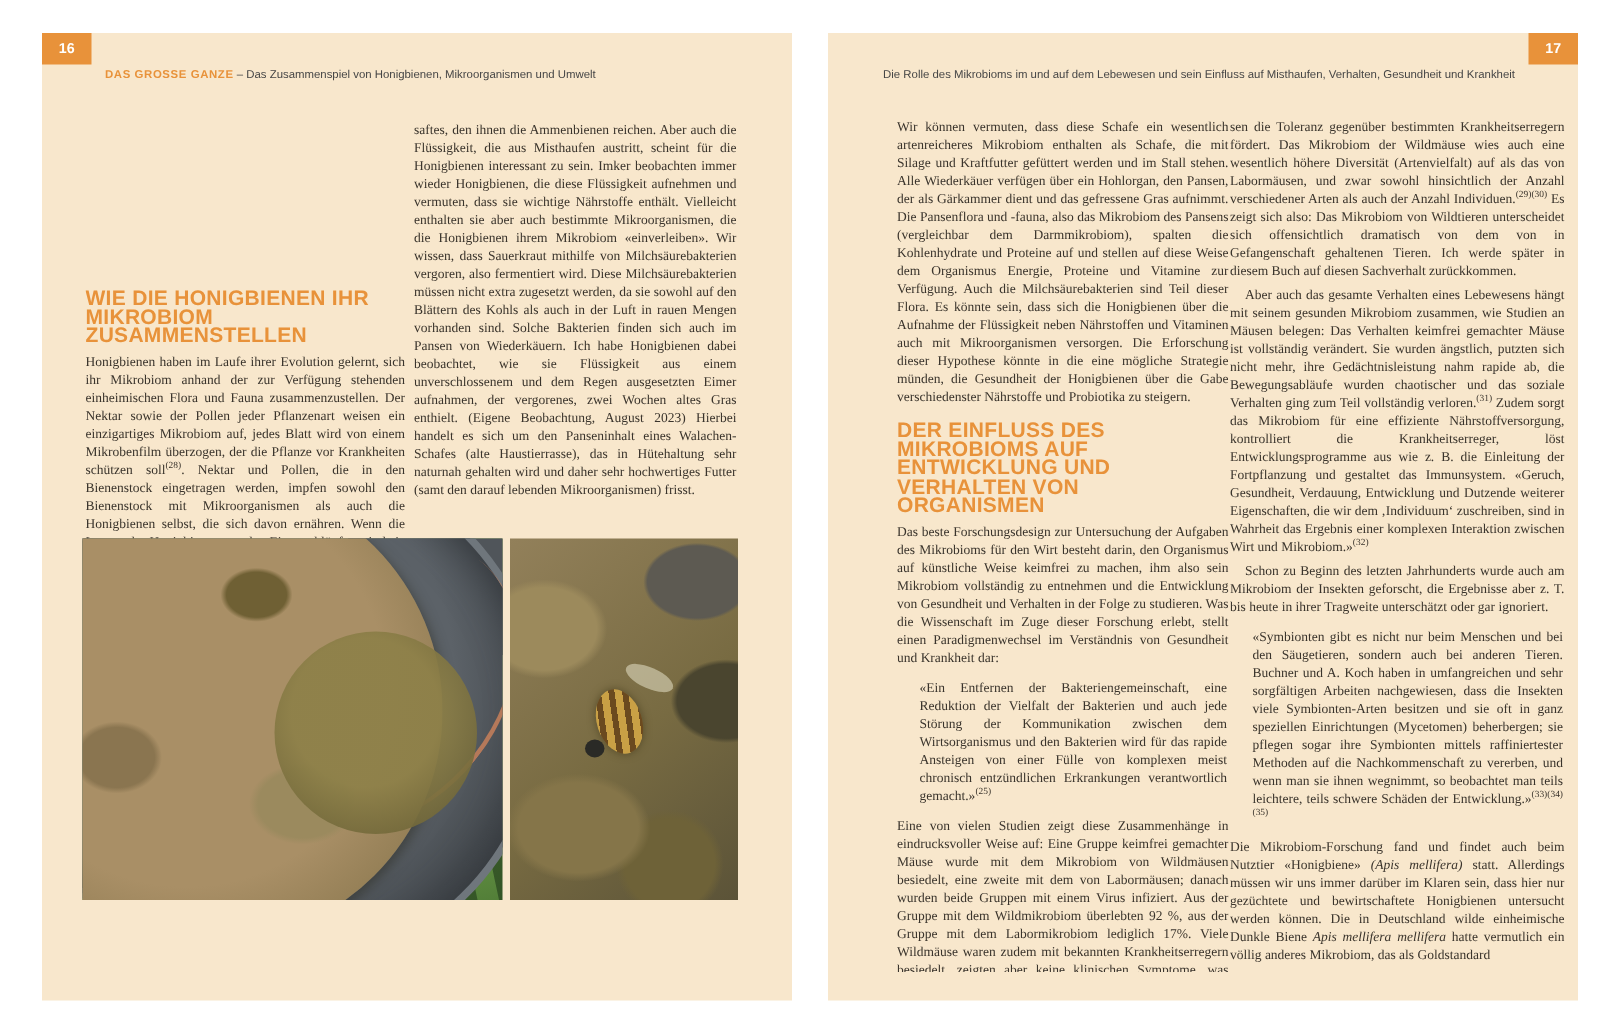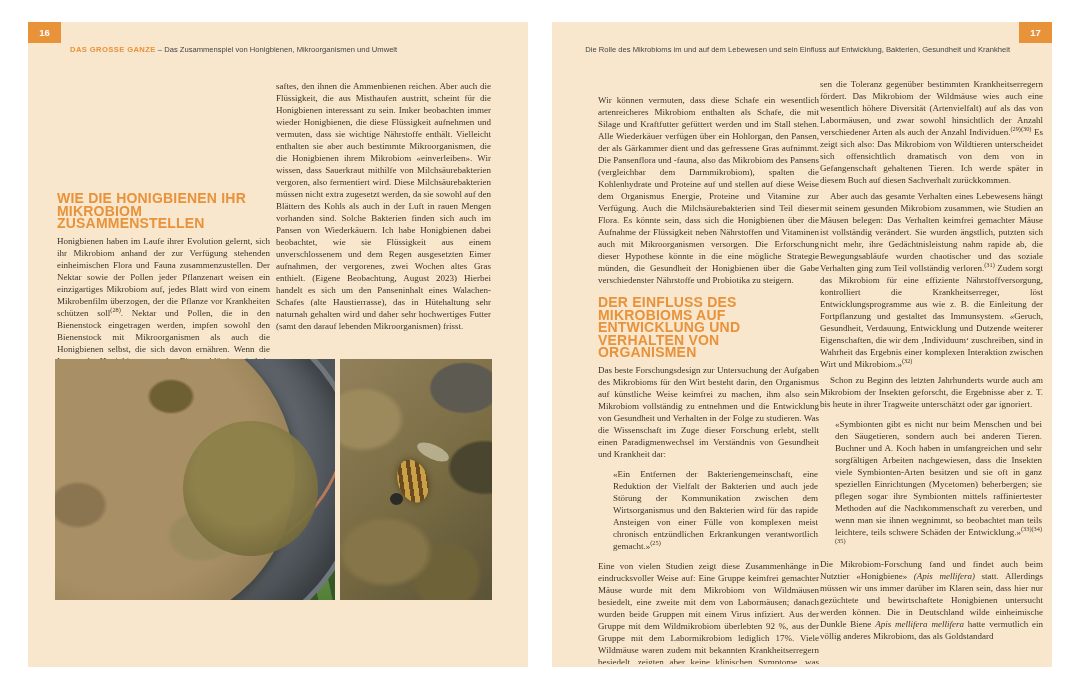--- a/index.html
+++ b/index.html
@@ -32,21 +32,21 @@
   .chapter{position:absolute;left:29px;top:53px;width:224px;
     font-family:"Liberation Sans",sans-serif;font-weight:bold;font-size:15px;line-height:21px;
     color:var(--orange);padding-left:17px;text-indent:-17px;}
   h2.section{font-family:"Liberation Sans",sans-serif;font-weight:bold;font-size:14px;
     line-height:12.5px;color:var(--orange);letter-spacing:.2px;margin-bottom:5px;}
 
   
   .col{position:absolute;overflow:hidden;}
   .col-l1{left:29px;top:170px;width:213px;height:190px;}
   .col-l2{left:248px;top:58px;width:215px;height:300px;}
-  .col-r1{left:46px;top:56px;width:221px;height:570px;margin-top:16px;}
+  .col-r1{left:46px;top:56px;width:221px;height:570px;}
   .col-r2{left:268px;top:56px;width:223px;height:570px;}
   p.body{font-size:9px;line-height:12px;text-align:justify;margin-bottom:4px;}
   p.body.indent{text-indent:10px;}
   blockquote.body{font-size:9px;line-height:12px;text-align:justify;
     margin:8px 0 8px 0;padding-left:15px;padding-right:1px;}
   sup{font-size:6.3px;line-height:0;vertical-align:super;}
   .it{font-style:italic;}
   h2.section.mid{margin-top:10px;}
 
   
@@ -135,21 +135,21 @@
         <div class="bee-wing"></div>
         <div class="bee-body"></div>
         <div class="bee-head"></div>
       </div>
     </figure>
 
   </section>
 
   <section class="page right">
     <header>
-      <div class="runhead">Die Rolle des Mikrobioms im und auf dem Lebewesen und sein Einfluss auf Entwicklung, Bakterien, Gesundheit und Krankheit</div>
+      <div class="runhead">Die Rolle des Mikrobioms im und auf dem Lebewesen und sein Einfluss auf Misthaufen, Verhalten, Gesundheit und Krankheit</div>
       <div class="pagenum-box">17</div>
     </header>
 
     <div class="col col-r1">
       <p class="body"><span>Wir können vermuten, dass diese Schafe ein wesentlich artenreicheres Mikrobiom enthalten als Schafe, die mit Silage und Kraftfutter gefüttert werden und im Stall stehen. Alle Wiederkäuer verfügen über ein Hohlorgan, den Pansen, der als Gärkammer dient und das gefressene Gras aufnimmt. Die Pansenflora und -fauna, also das Mikrobiom des Pansens (vergleichbar dem Darmmikrobiom), spalten die Kohlenhydrate und Proteine auf und stellen auf diese Weise dem Organismus Energie, Proteine und Vitamine zur Verfügung. Auch die Milchsäurebakterien sind Teil dieser Flora. Es könnte sein, dass sich die Honigbienen über die Aufnahme der Flüssigkeit neben Nährstoffen und Vitaminen auch mit Mikroorganismen versorgen. Die Erforschung dieser Hypothese könnte in die eine mögliche Strategie münden, die Gesundheit der Honigbienen über die Gabe verschiedenster Nährstoffe und Probiotika zu steigern.</span></p>
       <h2 class="section mid">DER EINFLUSS DES MIKROBIOMS AUF ENTWICKLUNG UND VERHALTEN VON ORGANISMEN</h2>
       <p class="body"><span>Das beste Forschungsdesign zur Untersuchung der Aufgaben des Mikrobioms für den Wirt besteht darin, den Organismus auf künstliche Weise keimfrei zu machen, ihm also sein Mikrobiom vollständig zu entnehmen und die Entwicklung von Gesundheit und Verhalten in der Folge zu studieren. Was die Wissenschaft im Zuge dieser Forschung erlebt, stellt einen Paradigmenwechsel im Verständnis von Gesundheit und Krankheit dar:</span></p>
       <blockquote class="body"><span>«Ein Entfernen der Bakteriengemeinschaft, eine Reduktion der Vielfalt der Bakterien und auch jede Störung der Kommunikation zwischen dem Wirtsorganismus und den Bakterien wird für das rapide Ansteigen von einer Fülle von komplexen meist chronisch entzündlichen Erkrankungen verantwortlich gemacht.»</span><sup>(25)</sup></blockquote>
       <p class="body"><span>Eine von vielen Studien zeigt diese Zusammenhänge in eindrucksvoller Weise auf: Eine Gruppe keimfrei gemachter Mäuse wurde mit dem Mikrobiom von Wildmäusen besiedelt, eine zweite mit dem von Labormäusen; danach wurden beide Gruppen mit einem Virus infiziert. Aus der Gruppe mit dem Wildmikrobiom überlebten 92 %, aus der Gruppe mit dem Labormikrobiom lediglich 17%. Viele Wildmäuse waren zudem mit bekannten Krankheitserregern besiedelt, zeigten aber keine klinischen Symptome, was darauf hindeutet, dass das Mikrobiom von Wildmäu-</span></p>
     </div>

